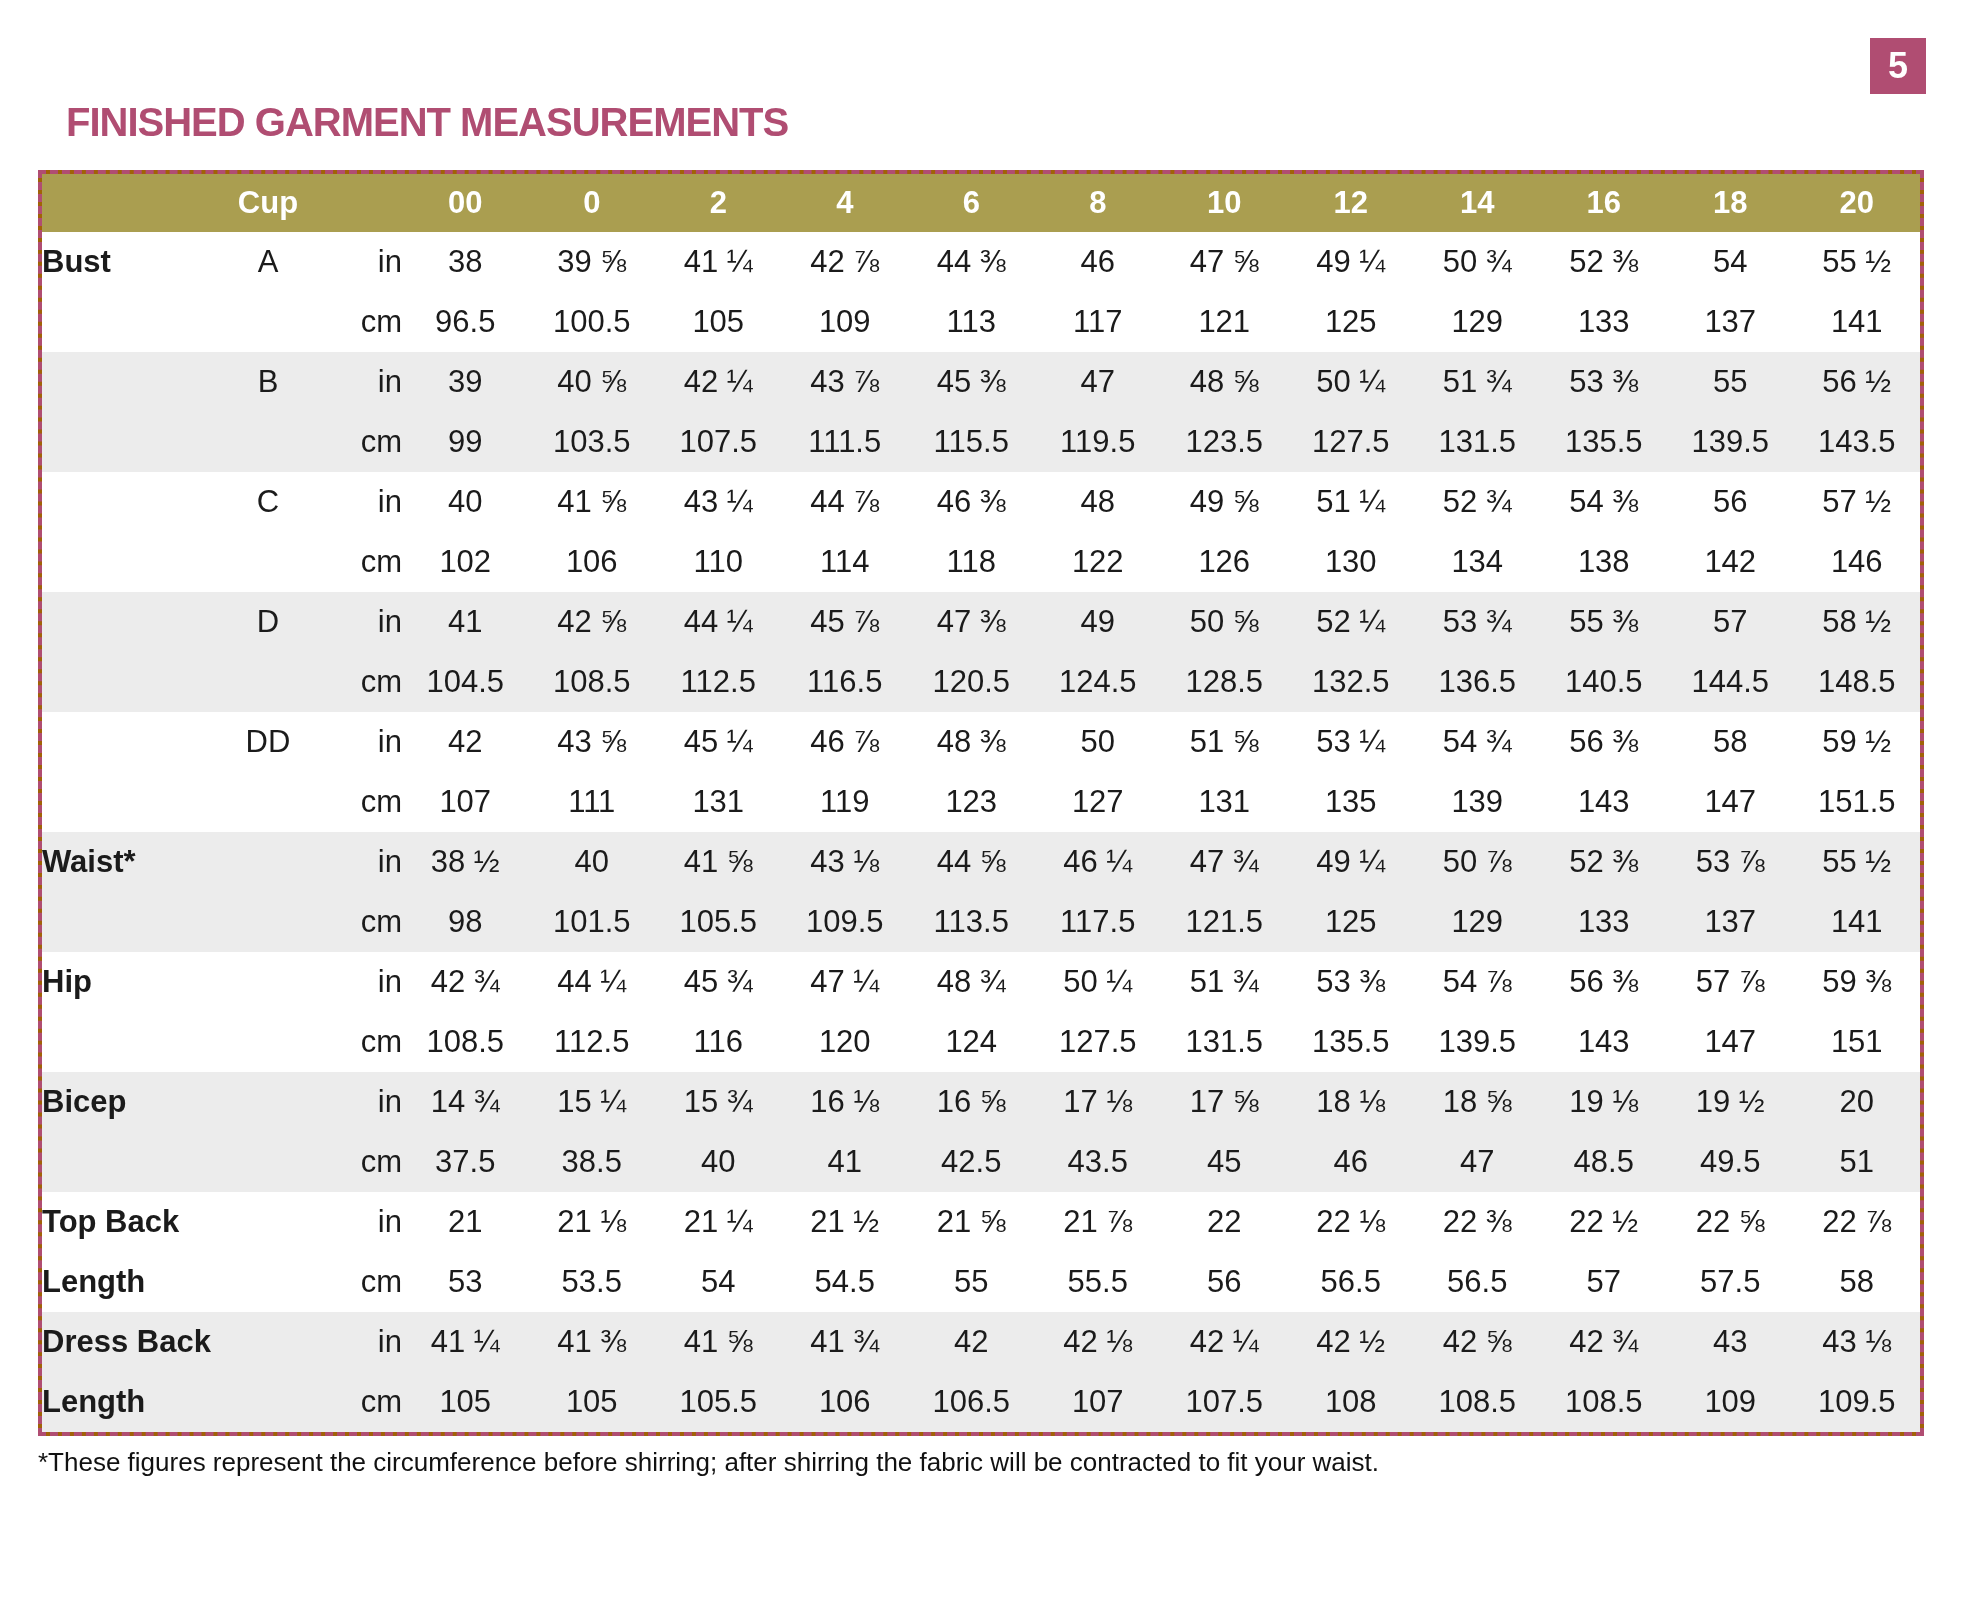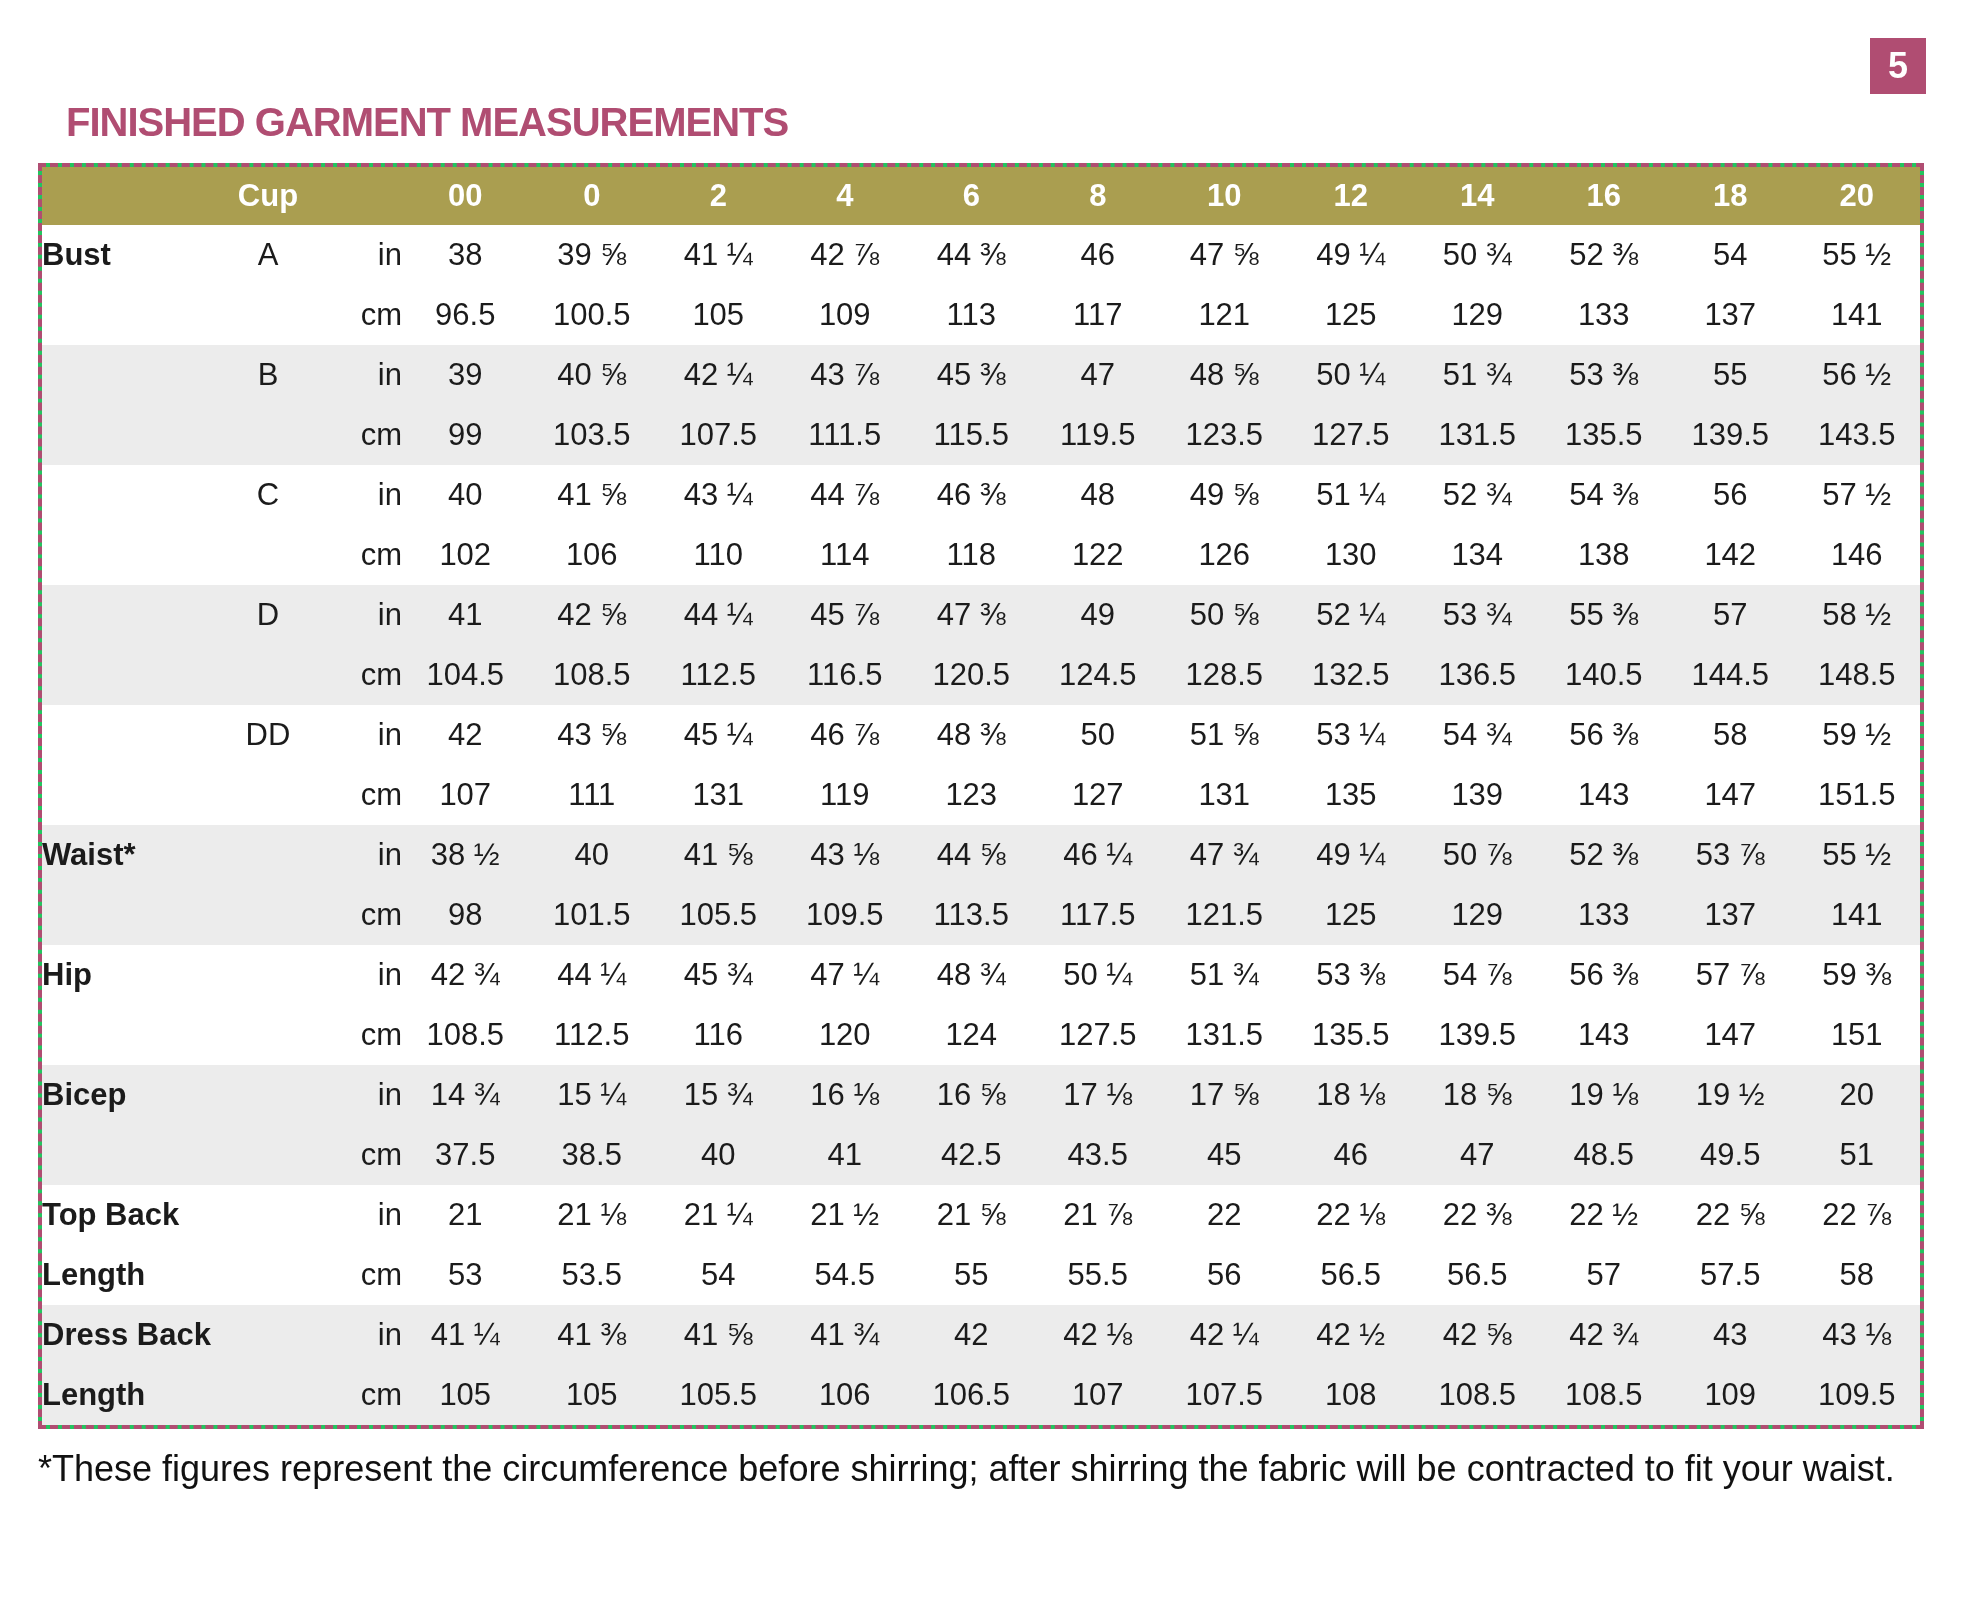--- a/index.html
+++ b/index.html
@@ -14,43 +14,43 @@
     position:absolute;top:38px;right:36px;width:56px;height:56px;
     background:var(--accent);color:#fff;font-weight:bold;font-size:36px;
     display:flex;align-items:center;justify-content:center;
   }
   .title{
     position:absolute;top:100px;left:38px;
     font-size:40px;font-weight:bold;color:var(--accent);
     letter-spacing:-1px;white-space:nowrap;margin-left:28px;
   }
   .table-wrap{
-    position:absolute;left:38px;top:163px;width:1886px;
+    position:absolute;left:38px;top:170px;width:1886px;
     border:4px dashed var(--accent);
-    box-sizing:border-box;background:#22c55e;
+    box-sizing:border-box;background:#a16207;
   }
   .grid15{
     display:grid;
     grid-template-columns:180px 92px 88px repeat(12,1fr);
     align-items:center;
   }
   .thead{
     background:var(--band);height:58px;
     color:#ffffff;font-weight:bold;font-size:31px;
   }
   .hc{text-align:center;}
   .line{height:60px;font-size:31px;background:#ffffff;}
   .line.shade{background:var(--rowalt);}
   .c-label{padding-left:0;font-weight:bold;white-space:nowrap;}
   .c-cup{text-align:center;}
   .c-unit{text-align:right;}
   .c-val{text-align:center;white-space:nowrap;}
   .footnote{
     position:absolute;left:38px;top:1444px;width:1890px;
-    font-size:36px;line-height:1.4;color:#111;
+    font-size:26px;line-height:1.4;color:#111;
   }
 </style>
 </head>
 <body>
 
 <div class="page">
   <div class="page-badge">
     <span>5</span>
   </div>
   <div class="title">FINISHED GARMENT MEASUREMENTS</div>

